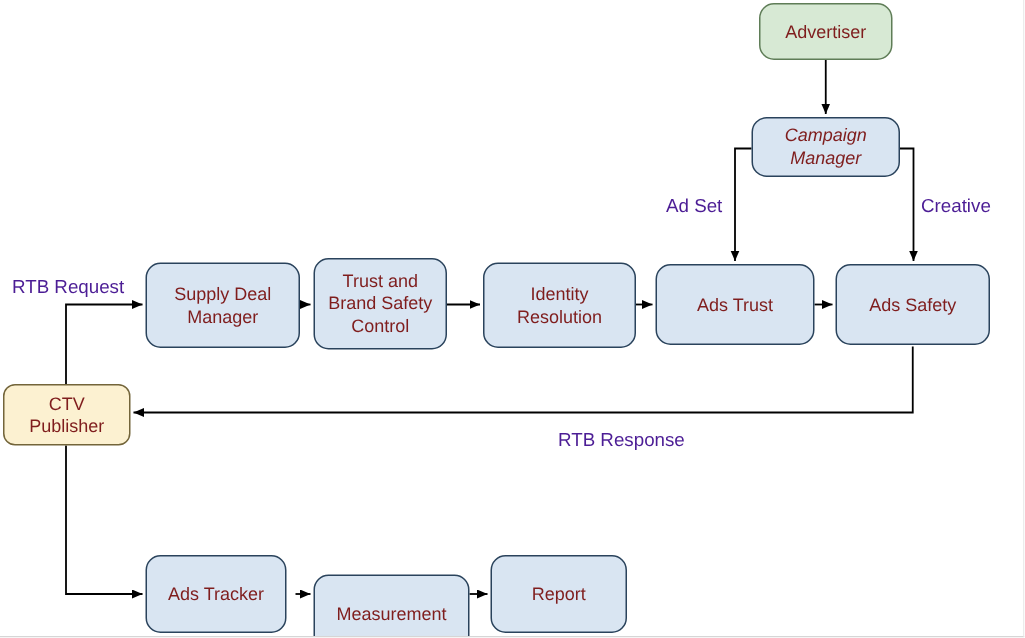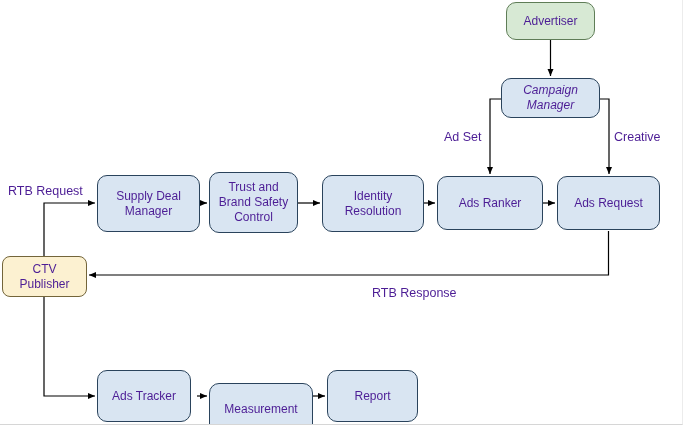--- a/index.html
+++ b/index.html
@@ -12,21 +12,21 @@
     border-right:1px solid #ececec;
     border-bottom:1px solid #d6d6d6;
     box-sizing:border-box;
   }
   #connector-layer{position:absolute;left:0;top:0;width:683px;height:425px;}
   .node{
     position:absolute;
     display:flex;align-items:center;justify-content:center;
     text-align:center;
     font-size:12px;line-height:15px;
-    color:#4c1d95;
+    color:#7f1d1d;
     box-sizing:border-box;
     padding:3px 6px;
     border-radius:10px;
   }
   .node-blue{background:#d9e5f2;border:1px solid #2a435c;}
   .node-green{background:#d7e9d4;border:1px solid #5f7d57;}
   .node-yellow{background:#fcf1d1;border:1px solid #73653a;border-radius:8px;}
   .edge-label{
     position:absolute;
     font-size:12.5px;line-height:14px;
@@ -75,23 +75,23 @@
   <div class="node node-green" style="left:506px;top:2px;width:89px;height:38px;">Advertiser</div>
 
   <div class="node node-blue" style="left:501px;top:78px;width:99px;height:40px;font-style:italic;">Campaign Manager</div>
 
   <div class="node node-blue" style="left:97px;top:175px;width:103px;height:57px;">Supply Deal Manager</div>
 
   <div class="node node-blue" style="left:209px;top:172px;width:89px;height:61px;">Trust and Brand Safety Control</div>
 
   <div class="node node-blue" style="left:322px;top:175px;width:102px;height:57px;">Identity Resolution</div>
 
-  <div class="node node-blue" style="left:437px;top:176px;width:106px;height:54px;">Ads Ranker</div>
+  <div class="node node-blue" style="left:437px;top:176px;width:106px;height:54px;">Ads Trust</div>
 
-  <div class="node node-blue" style="left:557px;top:176px;width:103px;height:54px;">Ads Request</div>
+  <div class="node node-blue" style="left:557px;top:176px;width:103px;height:54px;">Ads Safety</div>
 
   <div class="node node-yellow" style="left:2px;top:256px;width:85px;height:41px;">CTV Publisher</div>
 
   <div class="node node-blue" style="left:97px;top:370px;width:94px;height:52px;">Ads Tracker</div>
 
   <div class="node node-blue" style="left:209px;top:383px;width:104px;height:52px;">Measurement</div>
 
   <div class="node node-blue" style="left:327px;top:370px;width:91px;height:52px;">Report</div>
 
   <div class="edge-label" style="left:8px;top:184px;">RTB Request</div>

